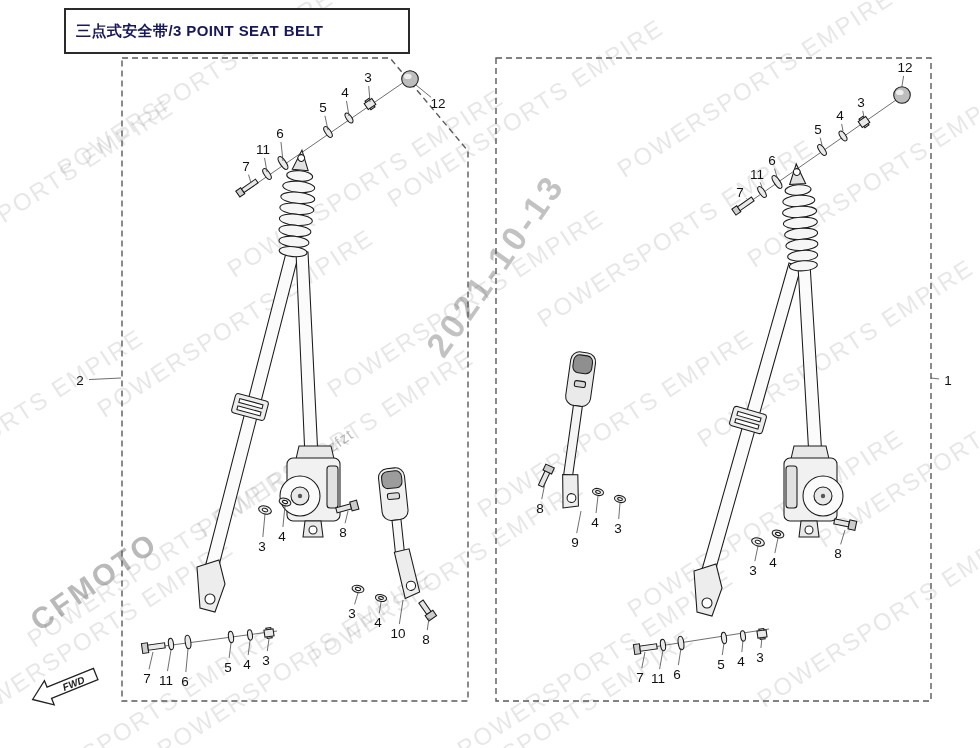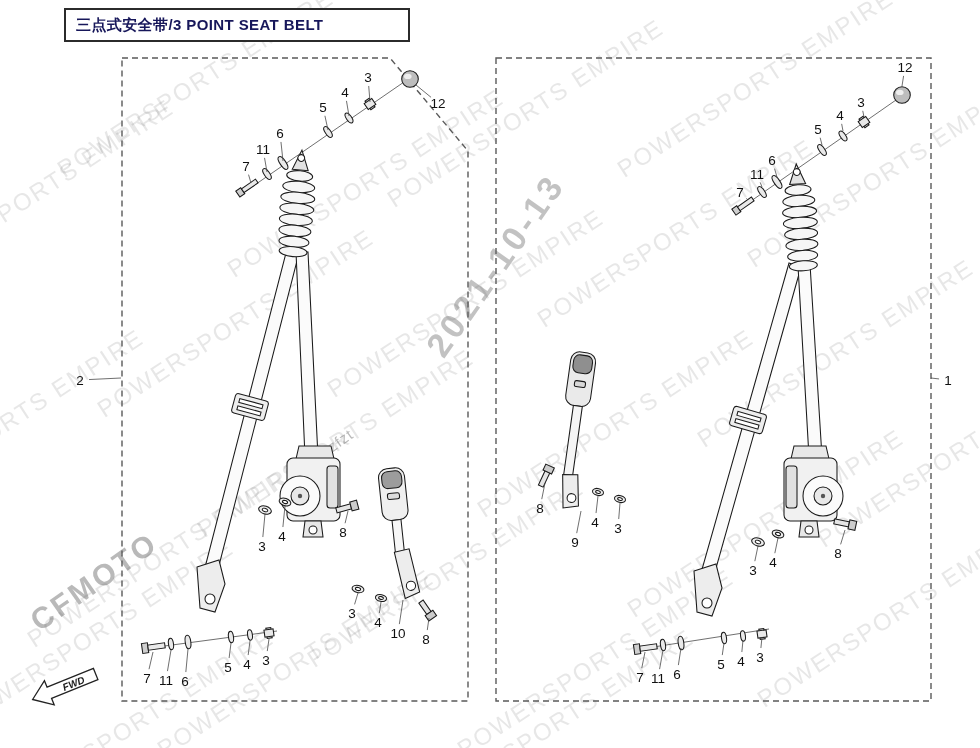--- a/index.html
+++ b/index.html
@@ -1,18 +1,18 @@
 <!DOCTYPE html>
 <html><head>
 <meta charset="utf-8">
 <style>
   html,body{margin:0;padding:0;background:#fff;}
   .page{position:relative;width:980px;height:748px;background:#fff;overflow:hidden;font-family:"Liberation Sans",sans-serif;}
   .page svg{position:absolute;left:0;top:0;}
-  .title-box{position:absolute;left:64px;top:8px;width:346px;height:34px;border:2px solid #2b2b2b;background:#fff;display:flex;align-items:center;padding-left:10px;box-sizing:border-box;}
+  .title-box{position:absolute;left:64px;top:8px;width:346px;height:46px;border:2px solid #2b2b2b;background:#fff;display:flex;align-items:center;padding-left:10px;box-sizing:border-box;}
   .title-box span{font-weight:bold;font-size:15px;color:#17175a;letter-spacing:.4px;white-space:nowrap;}
   .panel{fill:none;stroke:#5a5a5a;stroke-width:1.4;stroke-dasharray:6 4;}
   .leader{stroke:#4a4a4a;stroke-width:.8;fill:none;}
   .callout{font:13.5px "Liberation Sans",sans-serif;fill:#101010;text-anchor:middle;dominant-baseline:central;}
   .part{stroke:#1a1a1a;stroke-width:1.05;}
   .wm-tile{font:24px "Liberation Sans",sans-serif;fill:rgba(70,70,70,.13);letter-spacing:2px;text-anchor:middle;}
   .wm-date{font:600 34px "Liberation Sans",sans-serif;fill:rgba(70,70,70,.33);letter-spacing:4px;text-anchor:middle;}
   .wm-brand{font:700 30px "Liberation Sans",sans-serif;fill:rgba(70,70,70,.38);letter-spacing:3px;text-anchor:middle;}
   .wm-user{font:15px "Liberation Sans",sans-serif;fill:rgba(70,70,70,.38);letter-spacing:1px;text-anchor:middle;}
   .fwd-text{font:italic 700 10px "Liberation Sans",sans-serif;fill:#1a1a1a;text-anchor:middle;dominant-baseline:central;}

